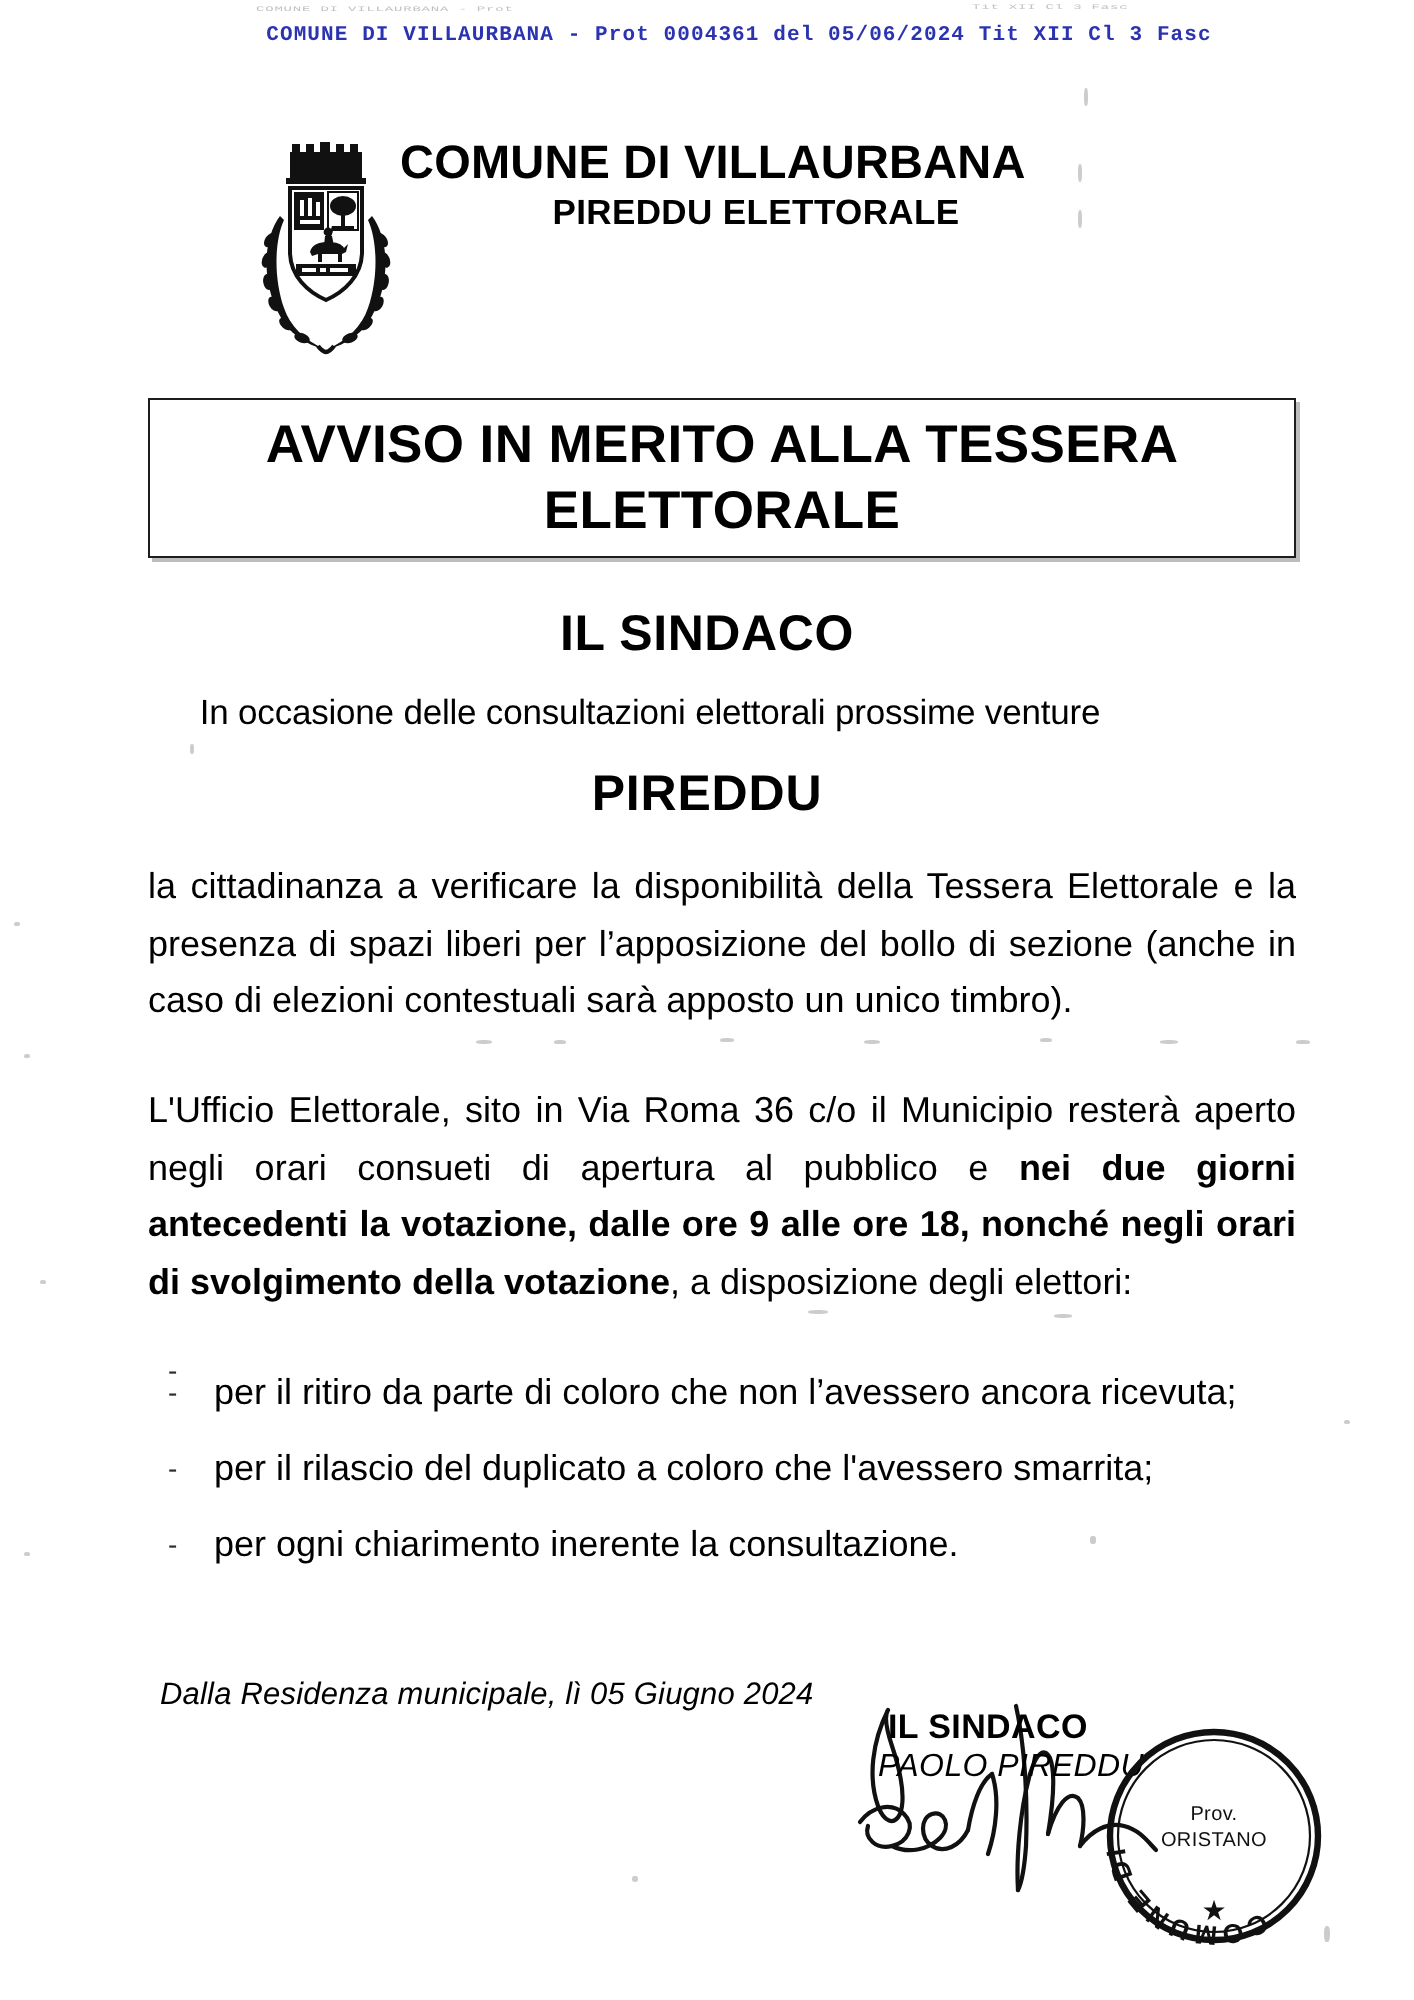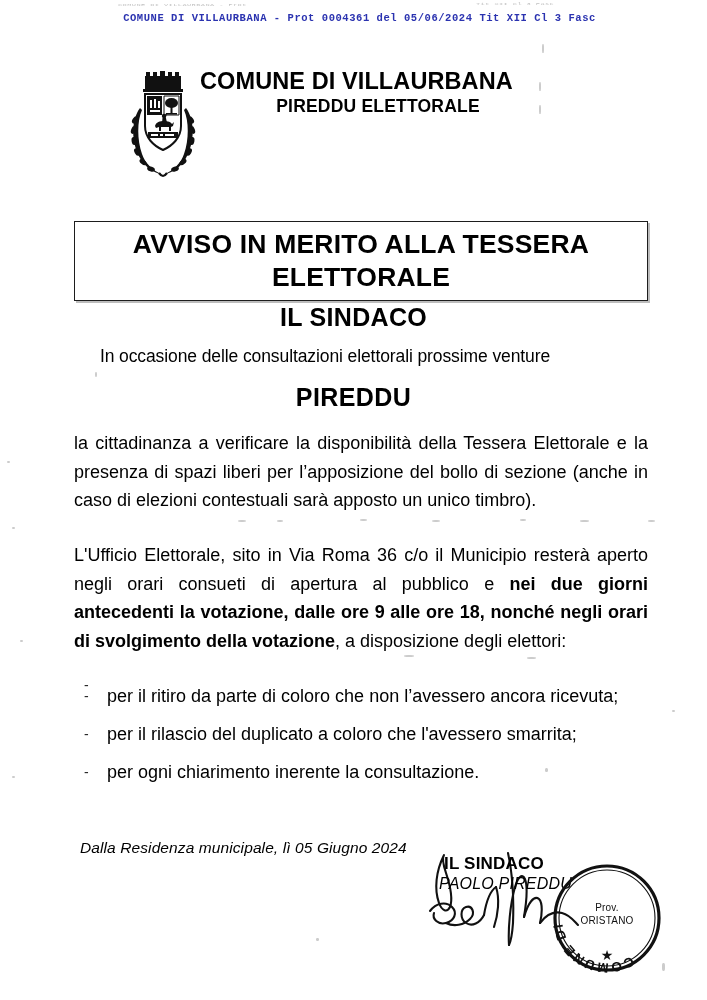--- a/index.html
+++ b/index.html
@@ -17,21 +17,21 @@
     width: 707px;
     height: 1000px;
     margin: 0 auto;
     background: #ffffff;
     overflow: hidden;
   }
 
   
   .proto-band {
     position: absolute;
-    left: 6px;
+    left: 16px;
     top: 0;
     width: 660px;
     height: 34px;
   }
   .proto-ghost {
     position: absolute;
     font-family: "Liberation Mono", monospace;
     font-size: 7px;
     letter-spacing: 0.4px;
     color: #8d8d8d;
@@ -102,21 +102,20 @@
     left: 74px;
     top: 199px;
     width: 574px;
     height: 80px;
     border: 1.5px solid #1d1d1d;
     box-sizing: border-box;
     display: flex;
     align-items: center;
     justify-content: flex-start;
     box-shadow: 2px 2px 0 0 #bdbdbd;
-    margin-top: 22px;
   }
   .title-box-text {
     font-size: 26.5px;
     font-weight: bold;
     text-align: center;
     line-height: 33px;
     letter-spacing: 0.2px;
     padding: 0 10px;
   }
 

